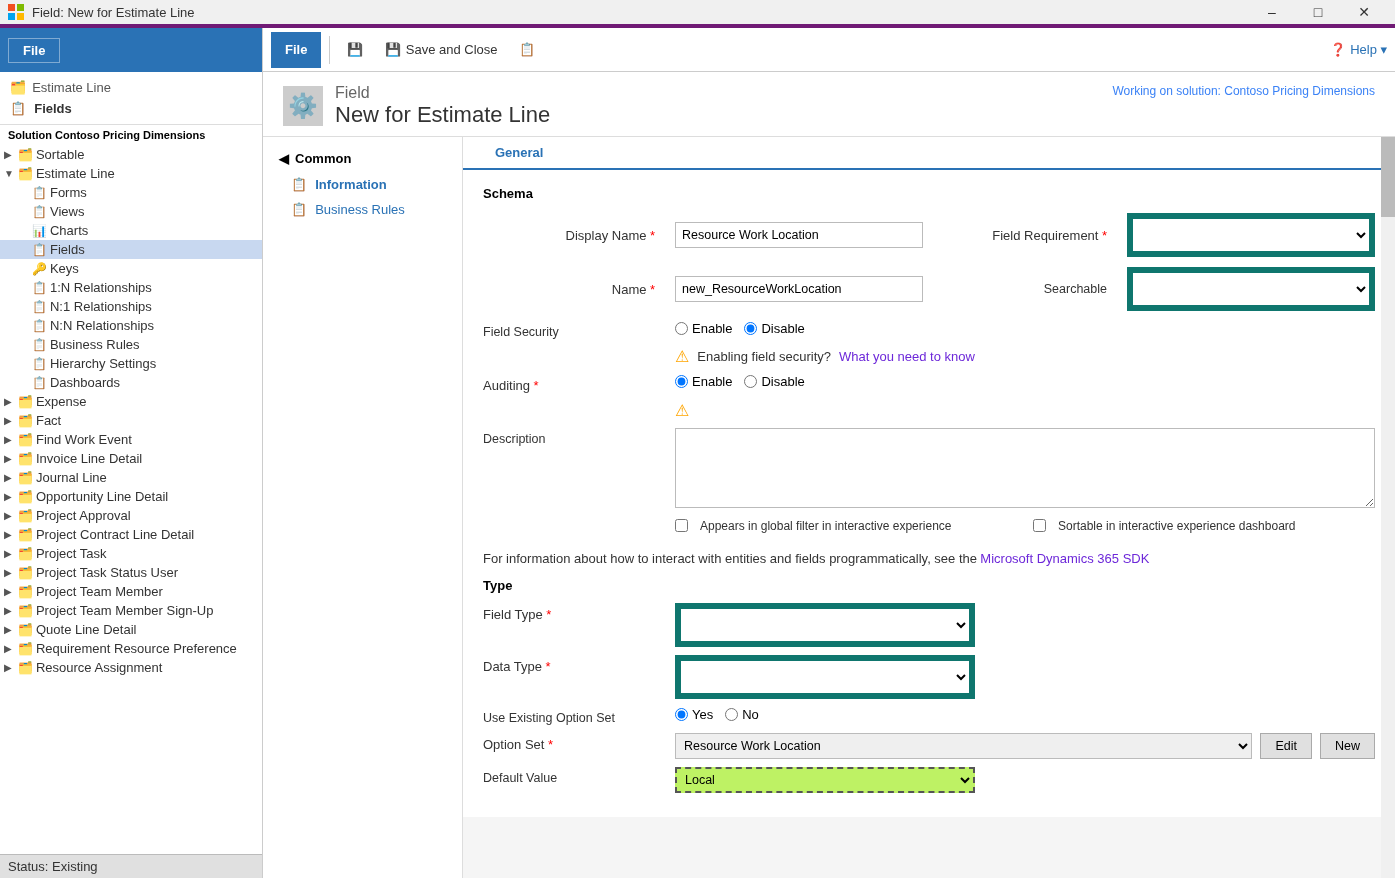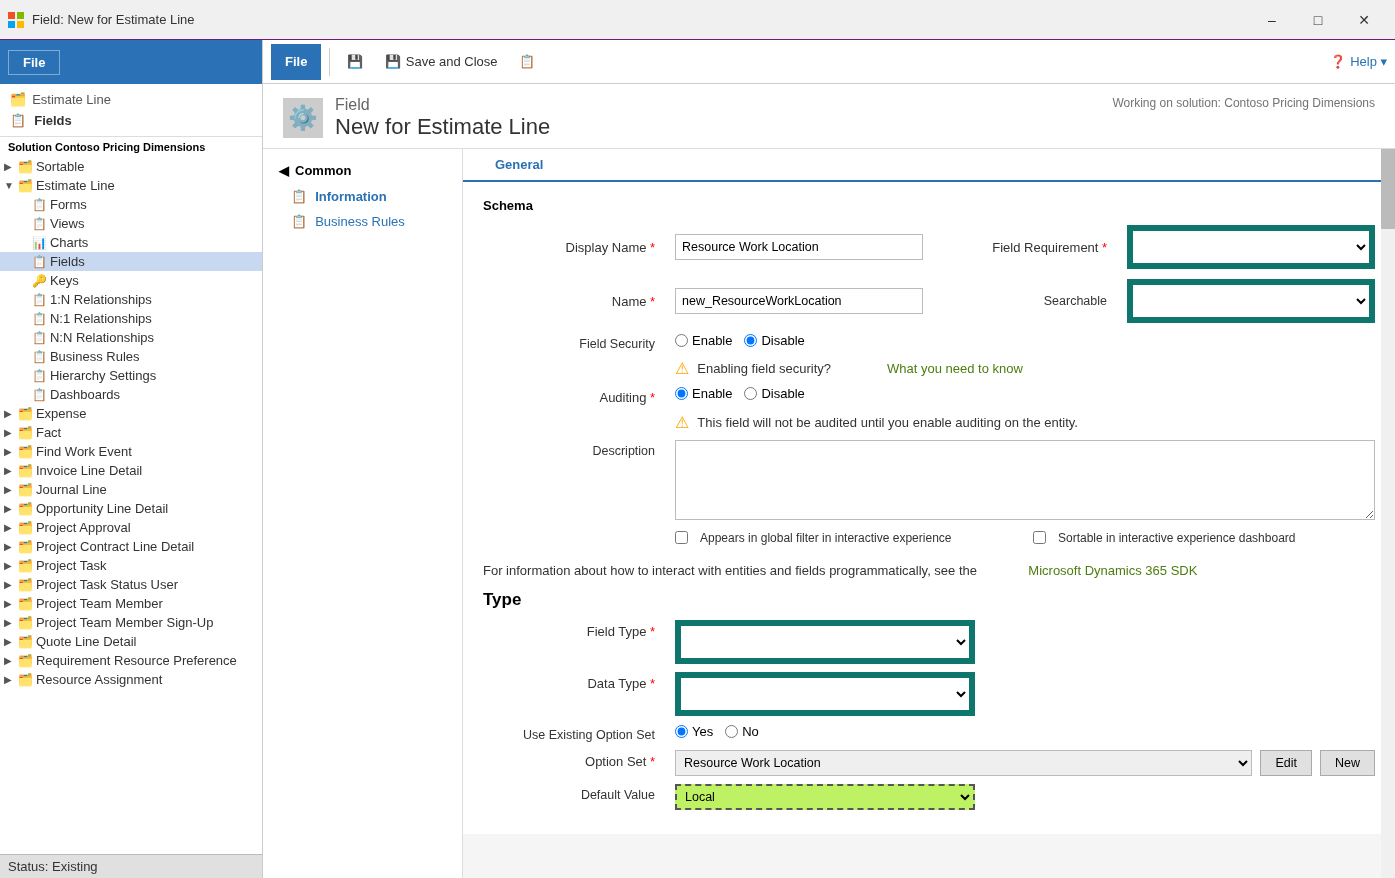--- a/index.html
+++ b/index.html
@@ -4,23 +4,23 @@
   <style>
     * { box-sizing: border-box; margin: 0; padding: 0; font-family: 'Segoe UI', Arial, sans-serif; font-size: 13px; }
     body { background: #ccc; width: 1395px; height: 878px; overflow: hidden; display: flex; flex-direction: column; }
 
     
     .title-bar {
       background: #f0f0f0;
       display: flex;
       align-items: center;
       justify-content: space-between;
-      height: 40px;
+      height: 28px;
       padding: 0 8px;
-      border-bottom: 1px solid #701a75;
+      border-bottom: 4px solid #701a75;
       flex-shrink: 0;
     }
     .title-bar-left { display: flex; align-items: center; gap: 8px; }
     .title-bar-title { font-size: 13px; color: #333; }
     .title-bar-controls { display: flex; gap: 0; }
     .title-bar-btn {
       width: 46px; height: 32px;
       background: transparent; border: none;
       cursor: pointer; font-size: 14px;
       display: flex; align-items: center; justify-content: center;
@@ -165,21 +165,21 @@
       display: flex;
       align-items: flex-start;
       justify-content: space-between;
       border-bottom: 1px solid #ddd;
       flex-shrink: 0;
     }
     .field-header-left { display: flex; align-items: center; gap: 12px; }
     .field-gear { width: 40px; height: 40px; background: #ccc; display: flex; align-items: center; justify-content: center; font-size: 24px; }
     .field-heading-text .field-super { font-size: 16px; color: #666; }
     .field-heading-text .field-title { font-size: 22px; font-weight: 400; color: #333; }
-    .field-working { font-size: 12px; color: #737373; text-align: right; }
+    .field-working { font-size: 12px; color: #3b82f6; text-align: right; }
 
     .content-area {
       display: flex;
       flex: 1;
       overflow: hidden;
     }
 
     
     .content-nav {
       width: 200px;
@@ -297,24 +297,24 @@
 
     .warning-row {
       display: flex;
       align-items: center;
       gap: 8px;
       font-size: 12.5px;
       color: #333;
       margin: 4px 0 8px 0;
     }
     .warn-icon { color: #FFA500; font-size: 16px; }
-    .link-blue { color: #4d7c0f; text-decoration: none; cursor: pointer; margin-left: 48px; }
+    .link-blue { color: #6d28d9; text-decoration: none; cursor: pointer; }
 
     .form-row { display: flex; align-items: flex-start; gap: 12px; margin-bottom: 8px; }
-    .form-row-label { width: 180px; flex-shrink: 0; text-align: right; padding-right: 8px; font-size: 12.5px; color: #333; padding-top: 4px; }
+    .form-row-label { width: 180px; flex-shrink: 0; padding-right: 8px; font-size: 12.5px; color: #333; padding-top: 4px; }
     .form-row-value { flex: 1; }
 
     .description-area {
       width: 100%;
       height: 80px;
       border: 1px solid #bbb;
       resize: vertical;
       padding: 4px 6px;
       font-size: 12.5px;
       font-family: inherit;
@@ -331,21 +331,21 @@
     .checkbox-label { font-size: 12px; color: #333; line-height: 1.3; }
 
     .sdk-info {
       font-size: 12px;
       color: #333;
       margin: 4px 0 12px 0;
     }
 
     .type-section-title {
       font-weight: 700;
-      font-size: 17px;
+      font-size: 13px;
       margin: 12px 0 10px 0;
     }
 
     .option-set-row {
       display: flex;
       gap: 8px;
       align-items: center;
     }
     .option-set-select {
       flex: 1;
@@ -710,21 +710,20 @@
                 <label>
                   <input type="radio" name="auditing" value="Disable" style="">
                   <span>Disable</span>
                 </label>
               </div>
             </div>
           </div>
 
           <div class="warning-row" style="margin-left: 192px;">
             <span class="warn-icon">⚠</span>
-            <span>This field will not be audited until you enable auditing on the entity.</span>
           </div>
 
           <div class="form-row">
             <div class="form-row-label">Description</div>
             <div class="form-row-value">
               <textarea class="description-area" style=""></textarea>
             </div>
           </div>
 
           <div class="checkbox-row" style="margin-left: 192px;">

